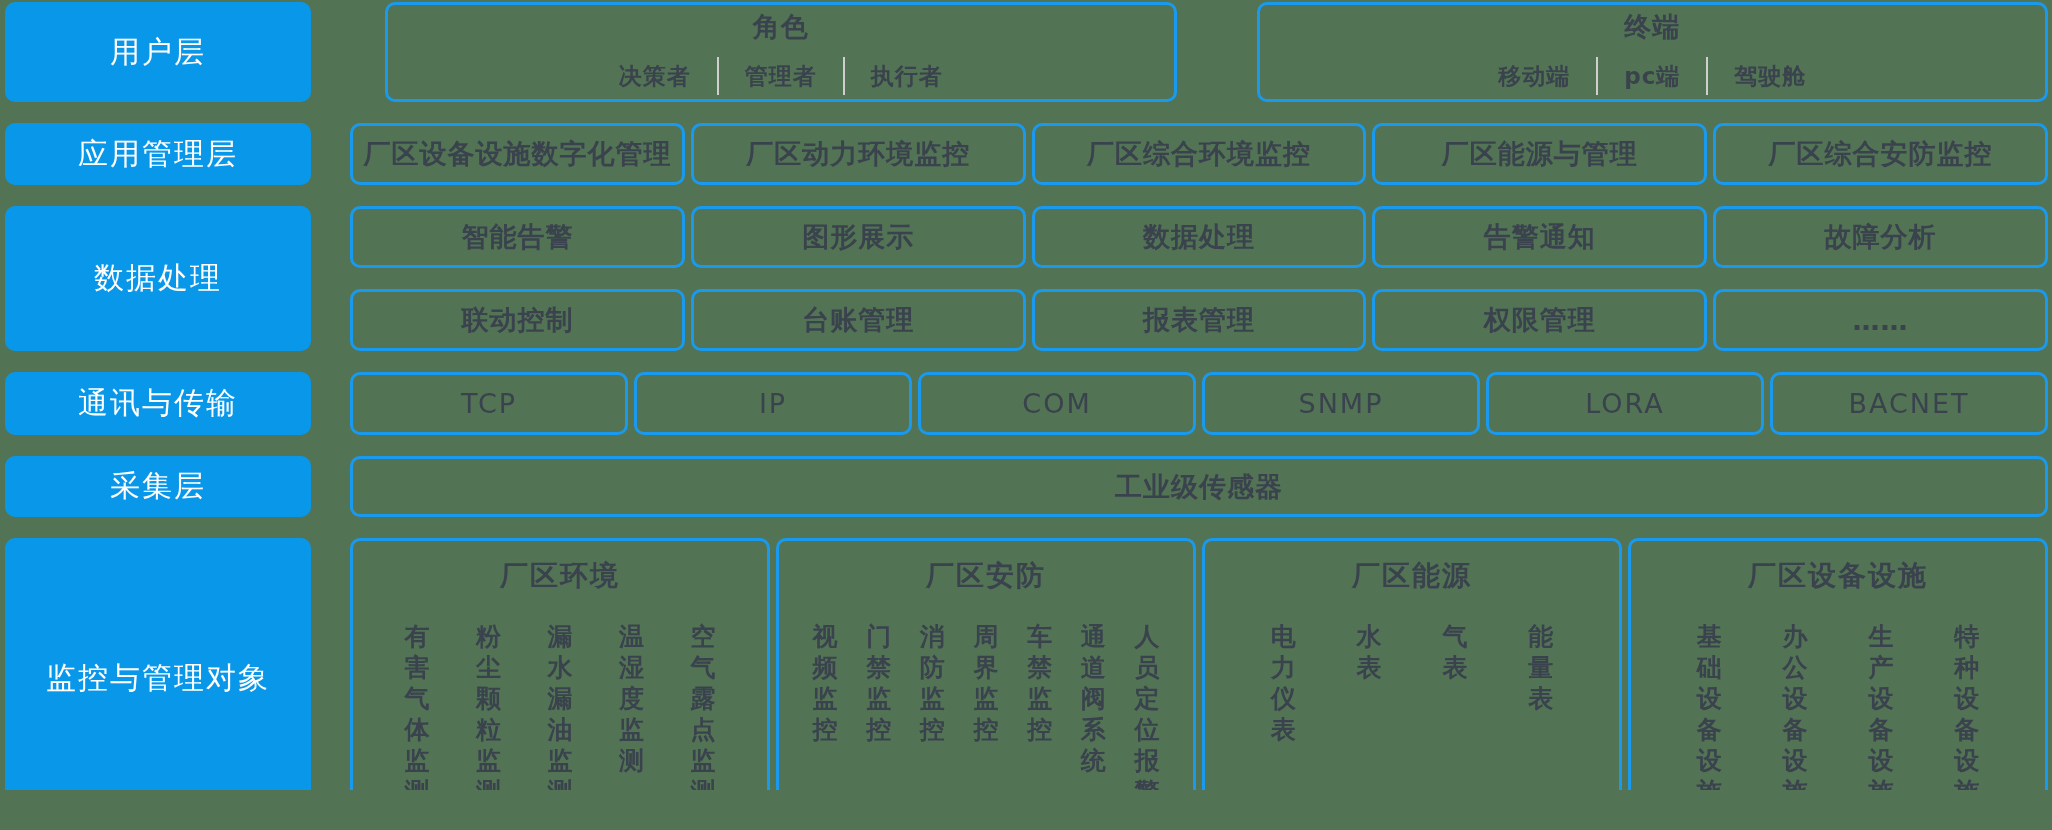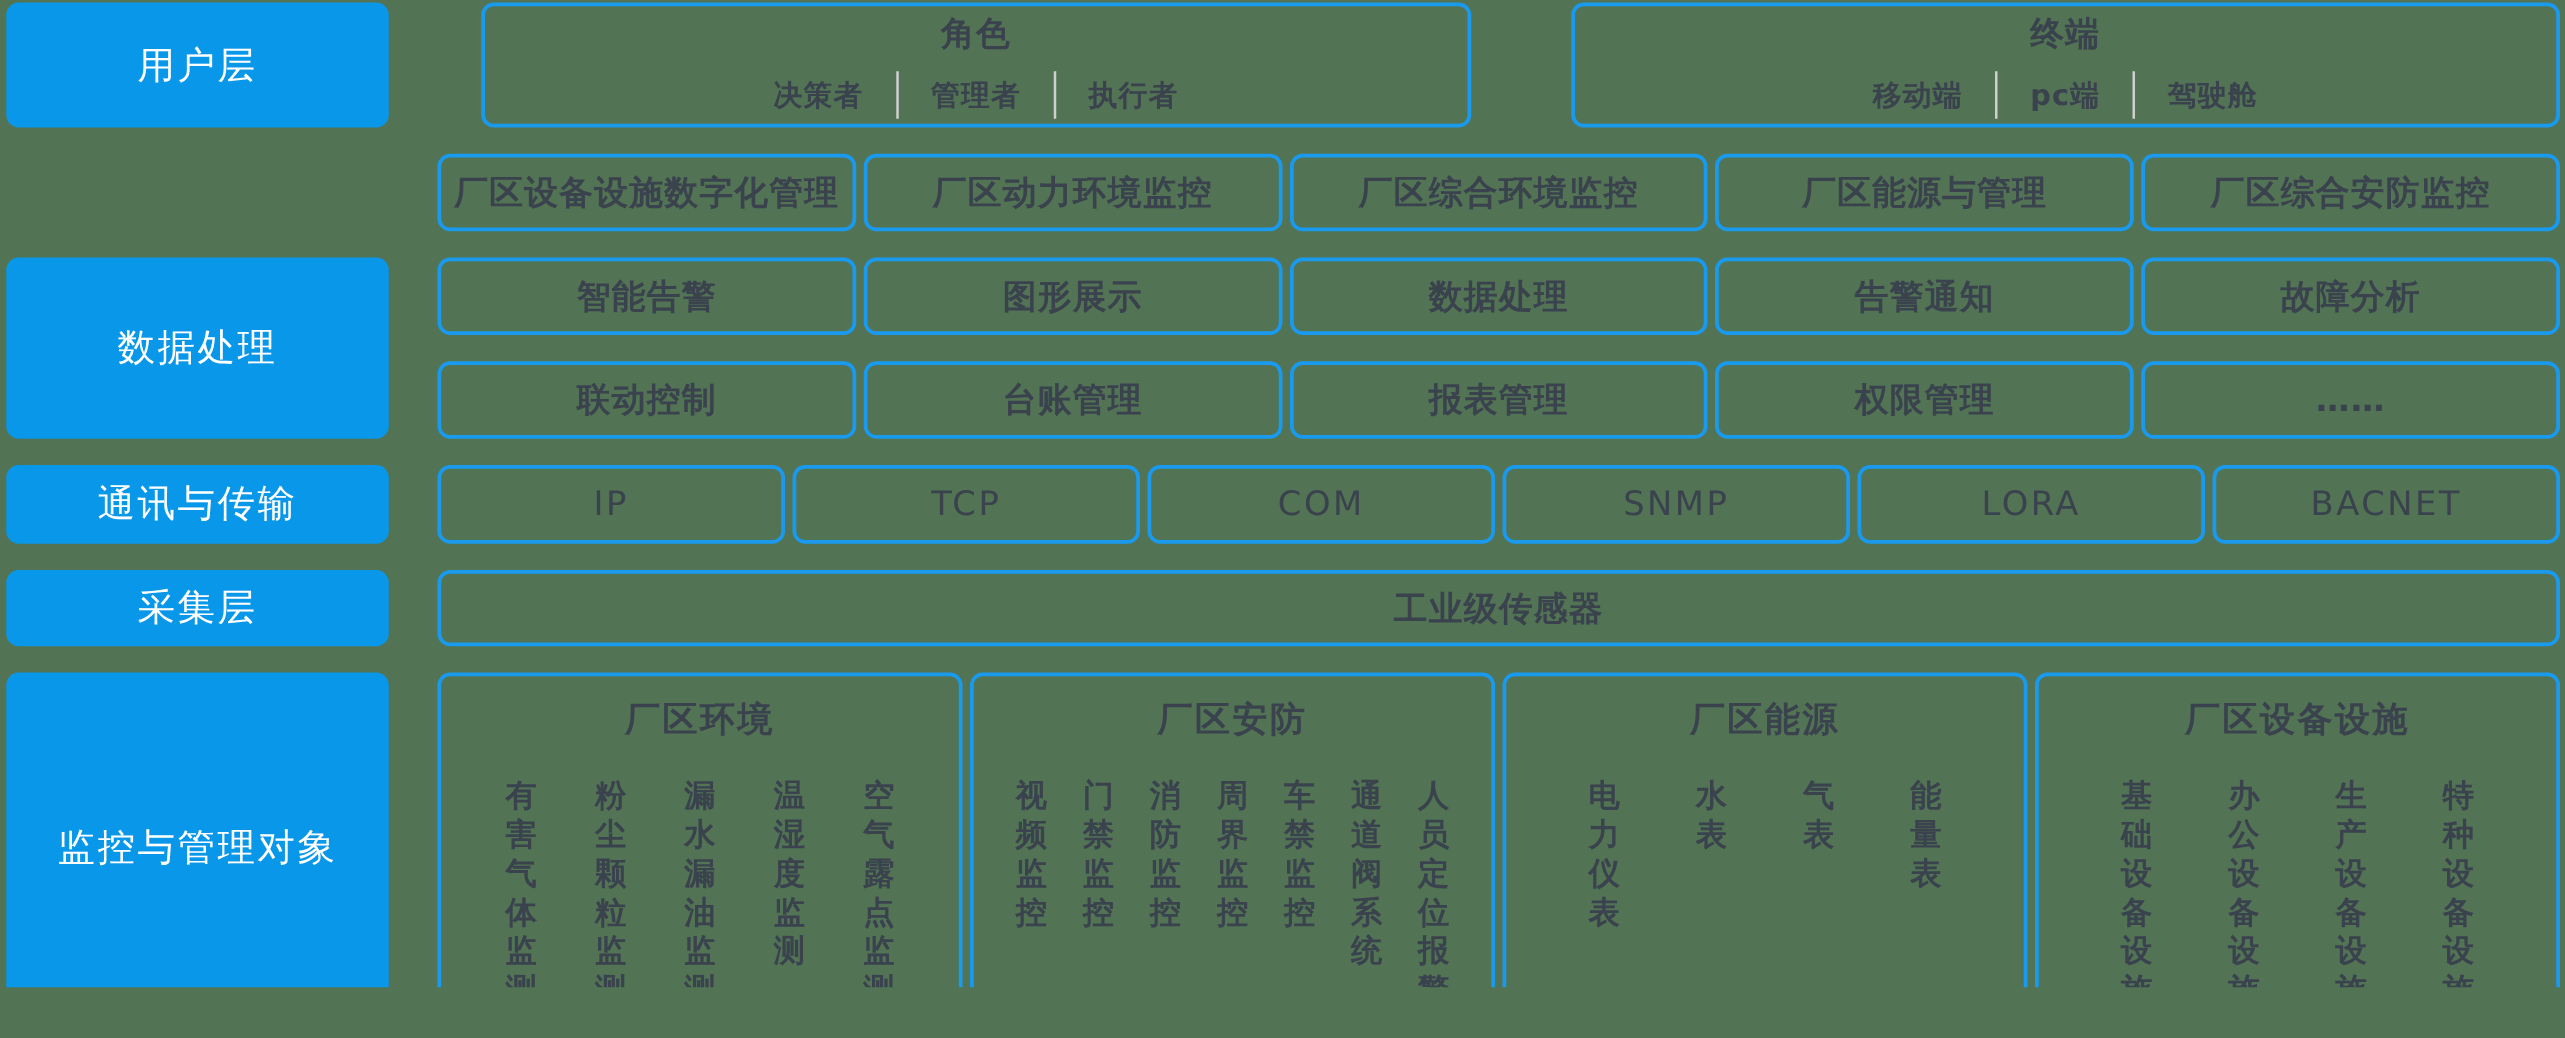--- a/index.html
+++ b/index.html
@@ -68,20 +68,21 @@
   }
   .vitem.cols2{width:2.5em;}
 </style>
 </head>
 <body>
 
 <div class="canvas">
   <div class="layout">
 
     <div class="side s1">用户层</div>
+    <div class="side s2">应用管理层</div>
     <div class="side s3">数据处理</div>
     <div class="side s4">通讯与传输</div>
     <div class="side s5">采集层</div>
     <div class="side s6">监控与管理对象</div>
 
     <div class="row r1">
       <div class="obox duo">
         <div class="duo-title">角色</div>
         <div class="duo-items">
           <span class="duo-item">决策者</span>
@@ -121,22 +122,22 @@
 
     <div class="row r4">
       <div class="obox">联动控制</div>
       <div class="obox">台账管理</div>
       <div class="obox">报表管理</div>
       <div class="obox">权限管理</div>
       <div class="obox">……</div>
     </div>
 
     <div class="row r5">
+      <div class="obox proto">TCP</div>
       <div class="obox proto">IP</div>
-      <div class="obox proto">TCP</div>
       <div class="obox proto">COM</div>
       <div class="obox proto">SNMP</div>
       <div class="obox proto">LORA</div>
       <div class="obox proto">BACNET</div>
     </div>
 
     <div class="row r6">
       <div class="obox">工业级传感器</div>
     </div>
 

